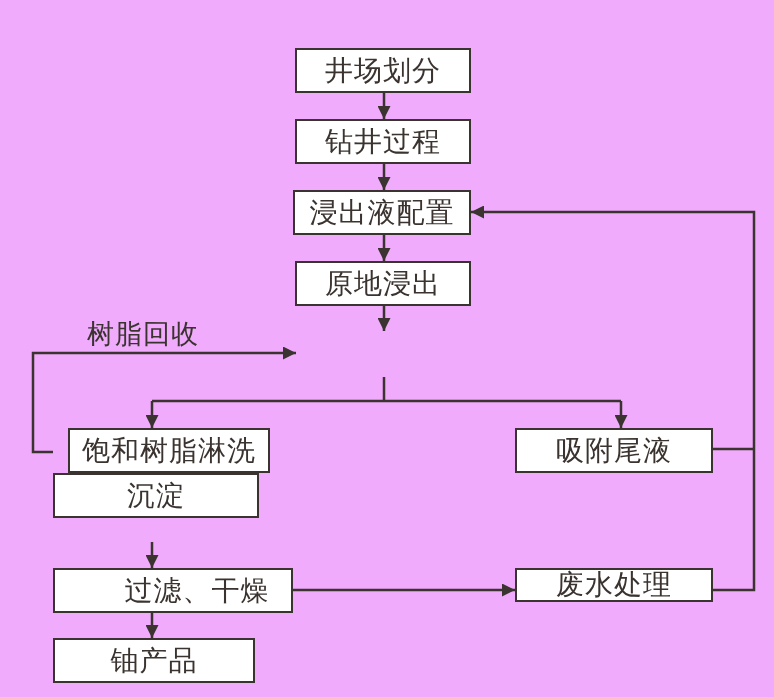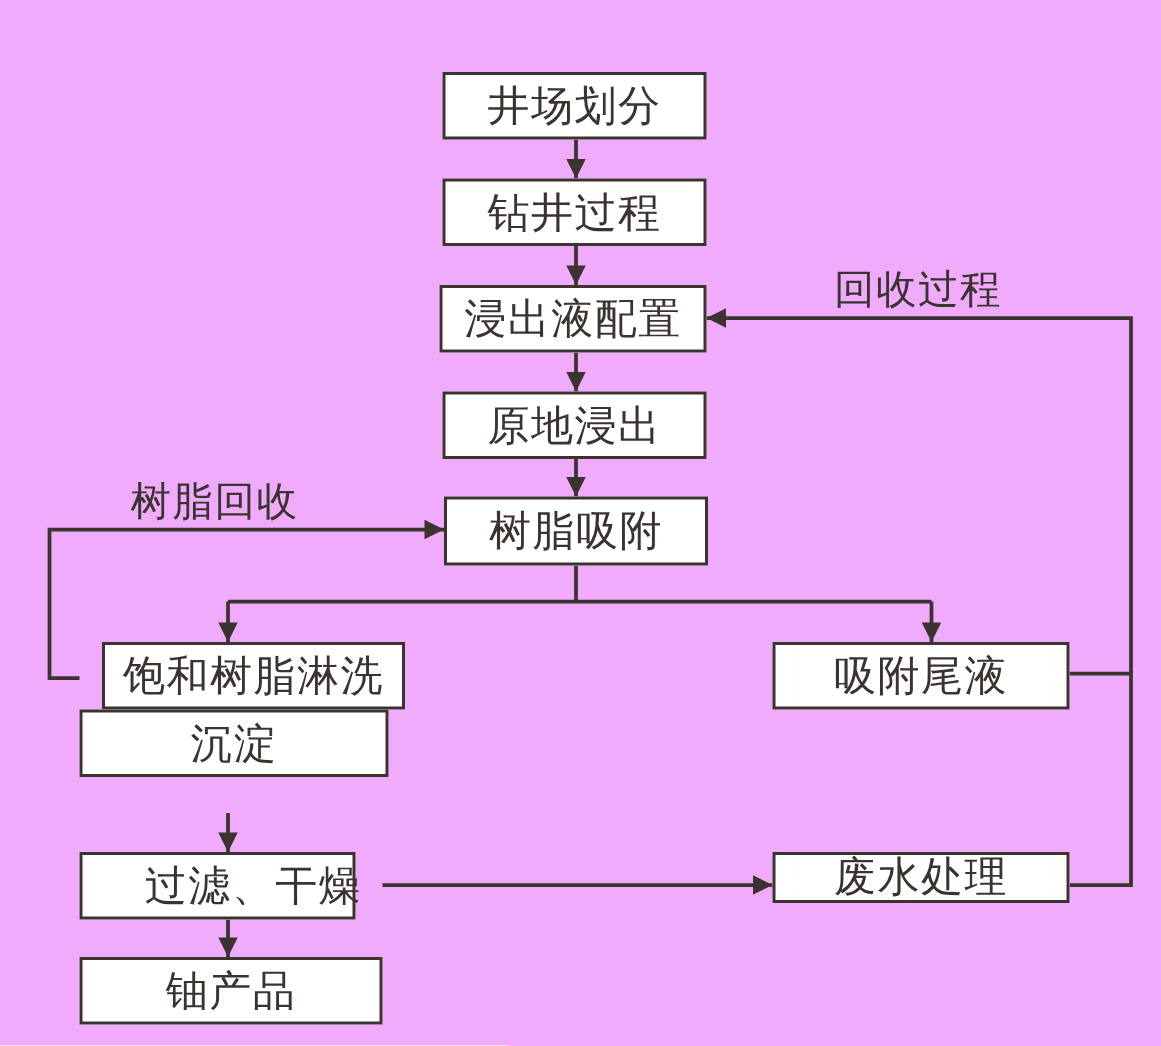--- a/index.html
+++ b/index.html
@@ -68,26 +68,24 @@
 
       <polyline points="713,590 754,590 754,212 471,212" marker-end="url(#arrow)"></polyline>
       <line x1="713" y1="449" x2="754" y2="449"></line>
     </g>
   </svg>
 
   <div class="node" style="left:295px; top:48px;  width:176px; height:45px;">井场划分</div>
   <div class="node" style="left:295px; top:119px; width:176px; height:45px;">钻井过程</div>
   <div class="node" style="left:293px; top:190px; width:178px; height:45px;">浸出液配置</div>
   <div class="node" style="left:295px; top:261px; width:176px; height:45px;">原地浸出</div>
-  <div class="node" style="left:296px; top:331px; width:176px; height:46px;">树脂吸附</div>
 
   <div class="node" style="left:68px; top:428px; width:202px; height:45px;">饱和树脂淋洗</div>
   <div class="node" style="left:53px; top:473px; width:206px; height:45px;">沉淀</div>
-  <div class="node" style="left:53px; top:568px; width:184px; height:45px;padding-left:48px;">过滤、干燥</div>
+  <div class="node" style="left:53px; top:568px; width:240px; height:45px;padding-left:48px;">过滤、干燥</div>
   <div class="node" style="left:53px; top:638px; width:202px; height:45px;">铀产品</div>
 
   <div class="node" style="left:515px; top:428px; width:198px; height:45px;">吸附尾液</div>
   <div class="node" style="left:515px; top:568px; width:198px; height:34px;">废水处理</div>
 
   <div class="edge-label" style="left:86px;  top:316px; width:114px;">树脂回收</div>
-  <div class="edge-label" style="left:556px; top:175px; width:112px;">回收过程</div>
 
 </div>
 
 </body></html>

